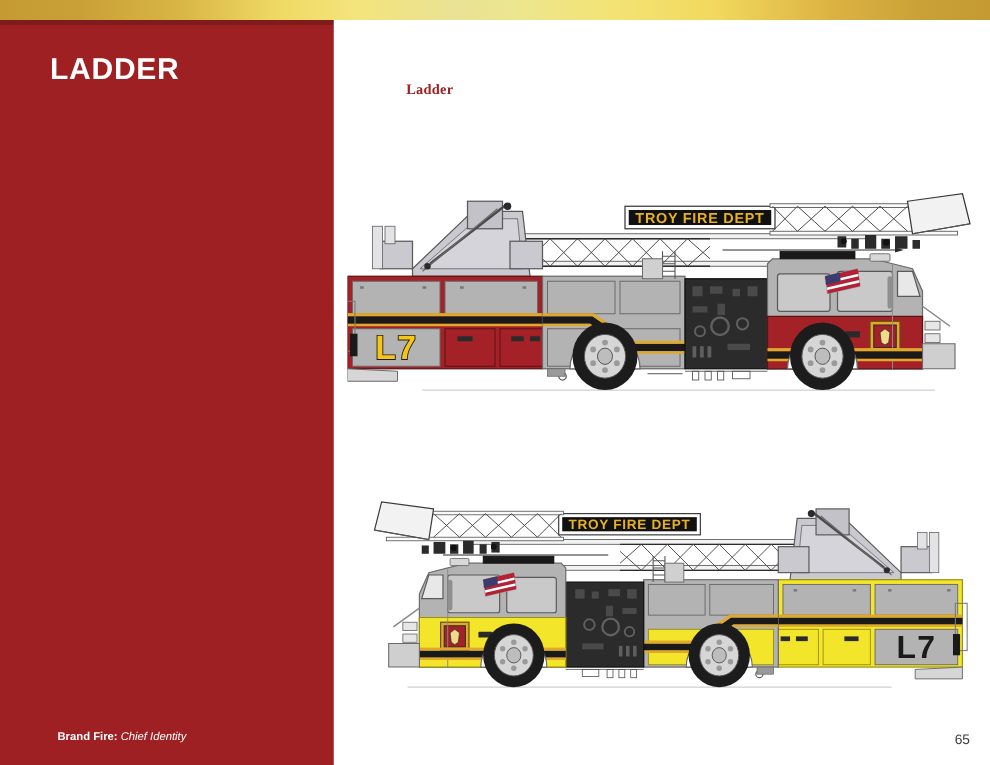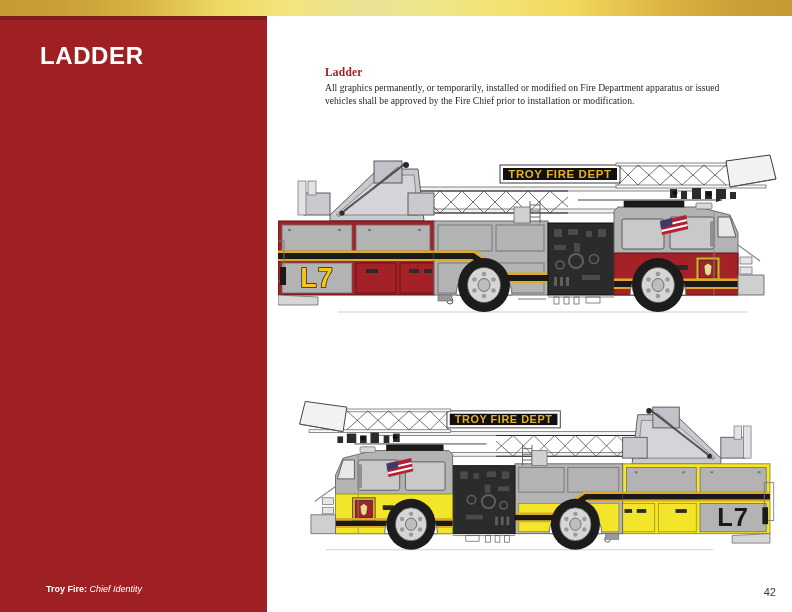--- a/index.html
+++ b/index.html
@@ -67,30 +67,29 @@
 <body>
 
 <div class="page">
 
   <div class="gold-band"></div>
   <div class="red-rule"></div>
 
   <div class="sidebar">
     <div class="page-title">LADDER</div>
     <div class="footer">
-      <span class="bold">Troy Fire:</span>
+      <span class="bold">Brand Fire:</span>
       <span class="ital">Chief Identity</span>
     </div>
   </div>
 
-  <div class="page-number">42</div>
+  <div class="page-number">65</div>
 
   <div class="copy">
     <h2>Ladder</h2>
-    <p>All graphics permanently, or temporarily, installed or modified on Fire Department apparatus or issued vehicles shall be approved by the Fire Chief prior to installation or modification.</p>
   </div>
 
   <div class="truck" style="left:278px;top:145px;">
   <svg width="506" height="180" viewBox="0 0 506 180" xmlns="http://www.w3.org/2000/svg">
     <defs>
       <g id="wheelR">
         <ellipse cx="0" cy="0" rx="26" ry="27" fill="#1c1c1c"></ellipse>
         <ellipse cx="0" cy="0" rx="16.5" ry="17.5" fill="#d6d6d6" stroke="#555" stroke-width="0.8"></ellipse>
         <ellipse cx="0" cy="0" rx="6" ry="6.5" fill="#bdbdbd" stroke="#555" stroke-width="0.8"></ellipse>
         <g fill="#9a9a9a">

